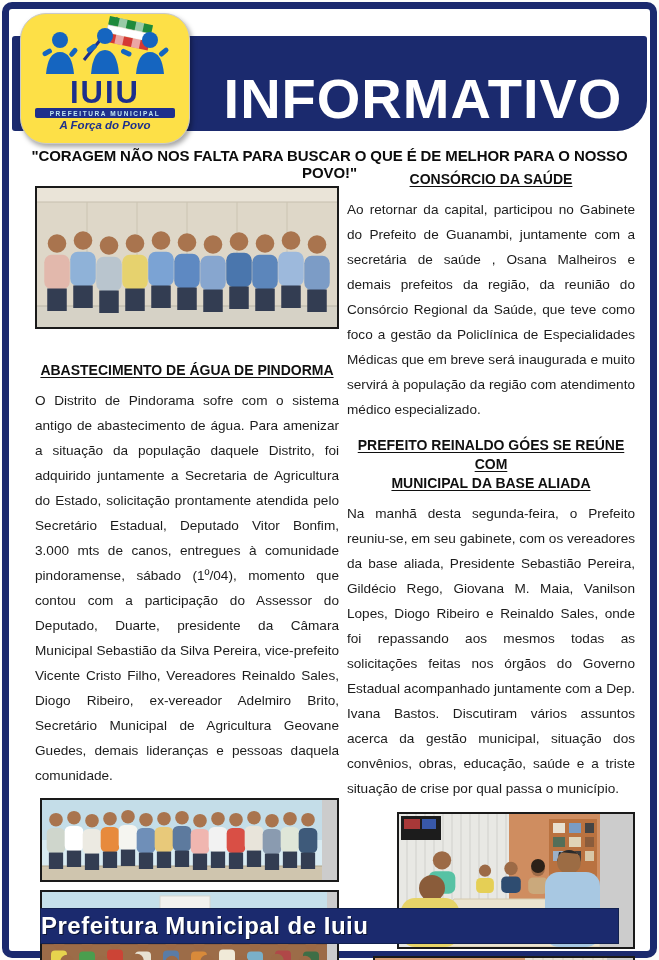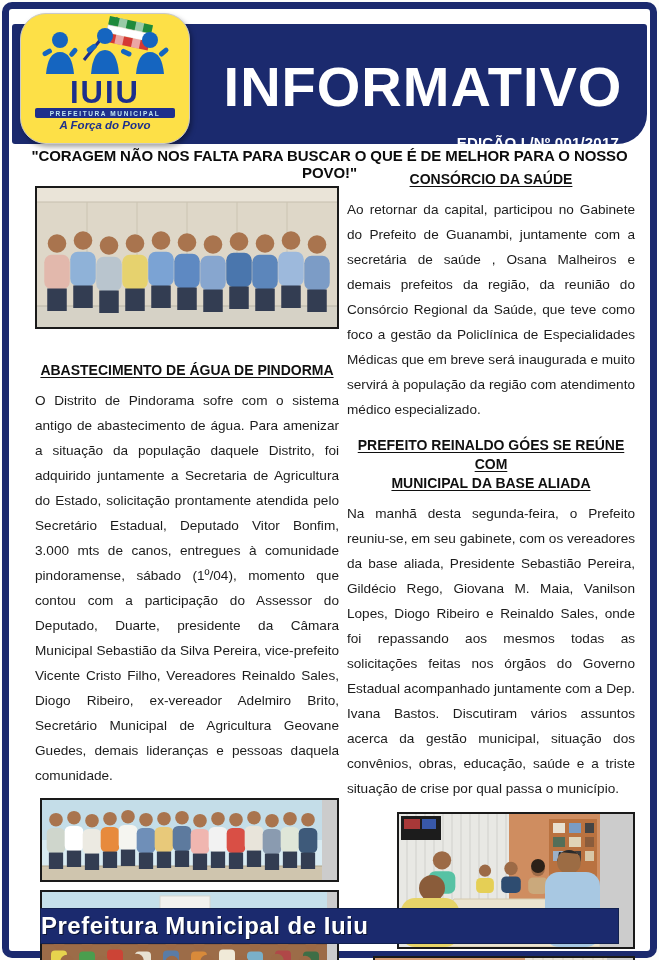--- a/index.html
+++ b/index.html
@@ -4,21 +4,21 @@
 <style>
   :root{
     --navy:#1b2a6e;
     --navy-dark:#12214f;
     --ink:#151515;
   }
   html,body{margin:0;padding:0;background:#e9e9e9;font-family:"Liberation Sans",sans-serif;}
   .page{position:relative;width:659px;height:960px;background:#fdfdfb;overflow:hidden;}
   .frame{position:absolute;inset:2px;border:7px solid var(--navy);border-radius:10px;background:#ffffff;}
   
-  .band{position:absolute;left:12px;top:24px;width:635px;height:120px;background:var(--navy);
+  .band{position:absolute;left:12px;top:36px;width:635px;height:95px;background:var(--navy);
         border-radius:3px 3px 30px 3px;}
   .big-title{position:absolute;left:205px;right:18px;top:30px;text-align:center;color:#fff;
         font-size:56px;font-weight:800;letter-spacing:1px;font-family:"Liberation Sans",sans-serif;}
   .edition{position:absolute;right:28px;top:110px;color:#fff;font-size:15px;font-weight:700;letter-spacing:.2px;}
   .logo{position:absolute;left:20px;top:13px;width:168px;height:129px;background:#fde047;border:1px solid #c9c9c9;
         border-radius:26px;box-shadow:2px 3px 5px rgba(0,0,0,.35);z-index:3;text-align:center;overflow:hidden;}
   .logo-word{font-size:31px;font-weight:800;color:#1d2f8c;letter-spacing:2px;line-height:26px;margin-top:-2px;}
   .logo-strip{margin:2px 14px 0 14px;background:#1d2f8c;color:#bfe6ef;font-size:6.5px;font-weight:700;
         letter-spacing:1.6px;padding:2px 0 1px 0;border-radius:2px;}
   .logo-slogan{font-size:11.5px;font-weight:700;font-style:italic;color:#1d2f8c;margin-top:1px;}

